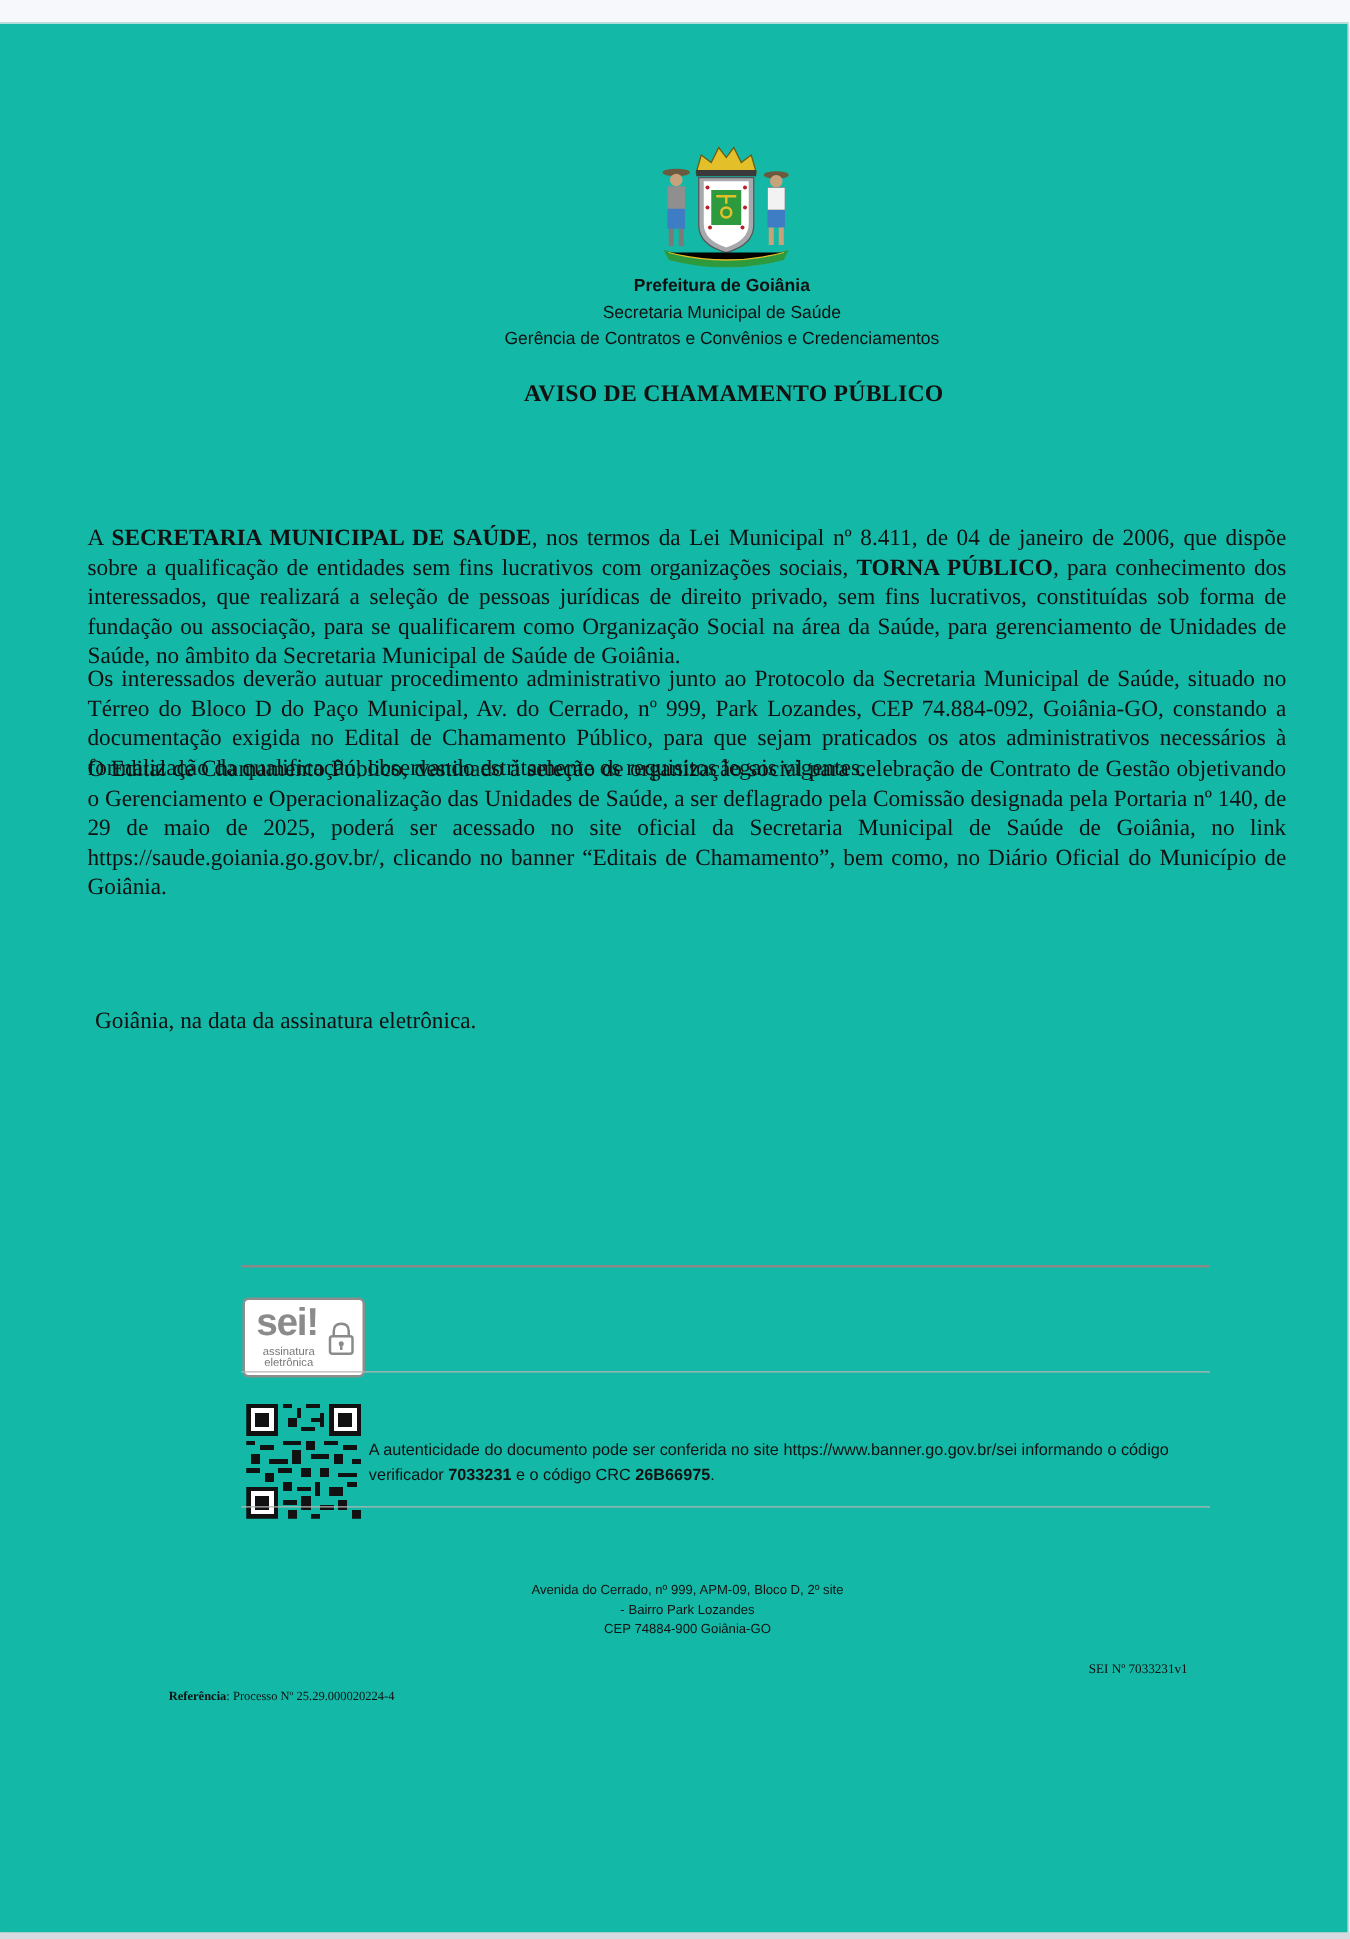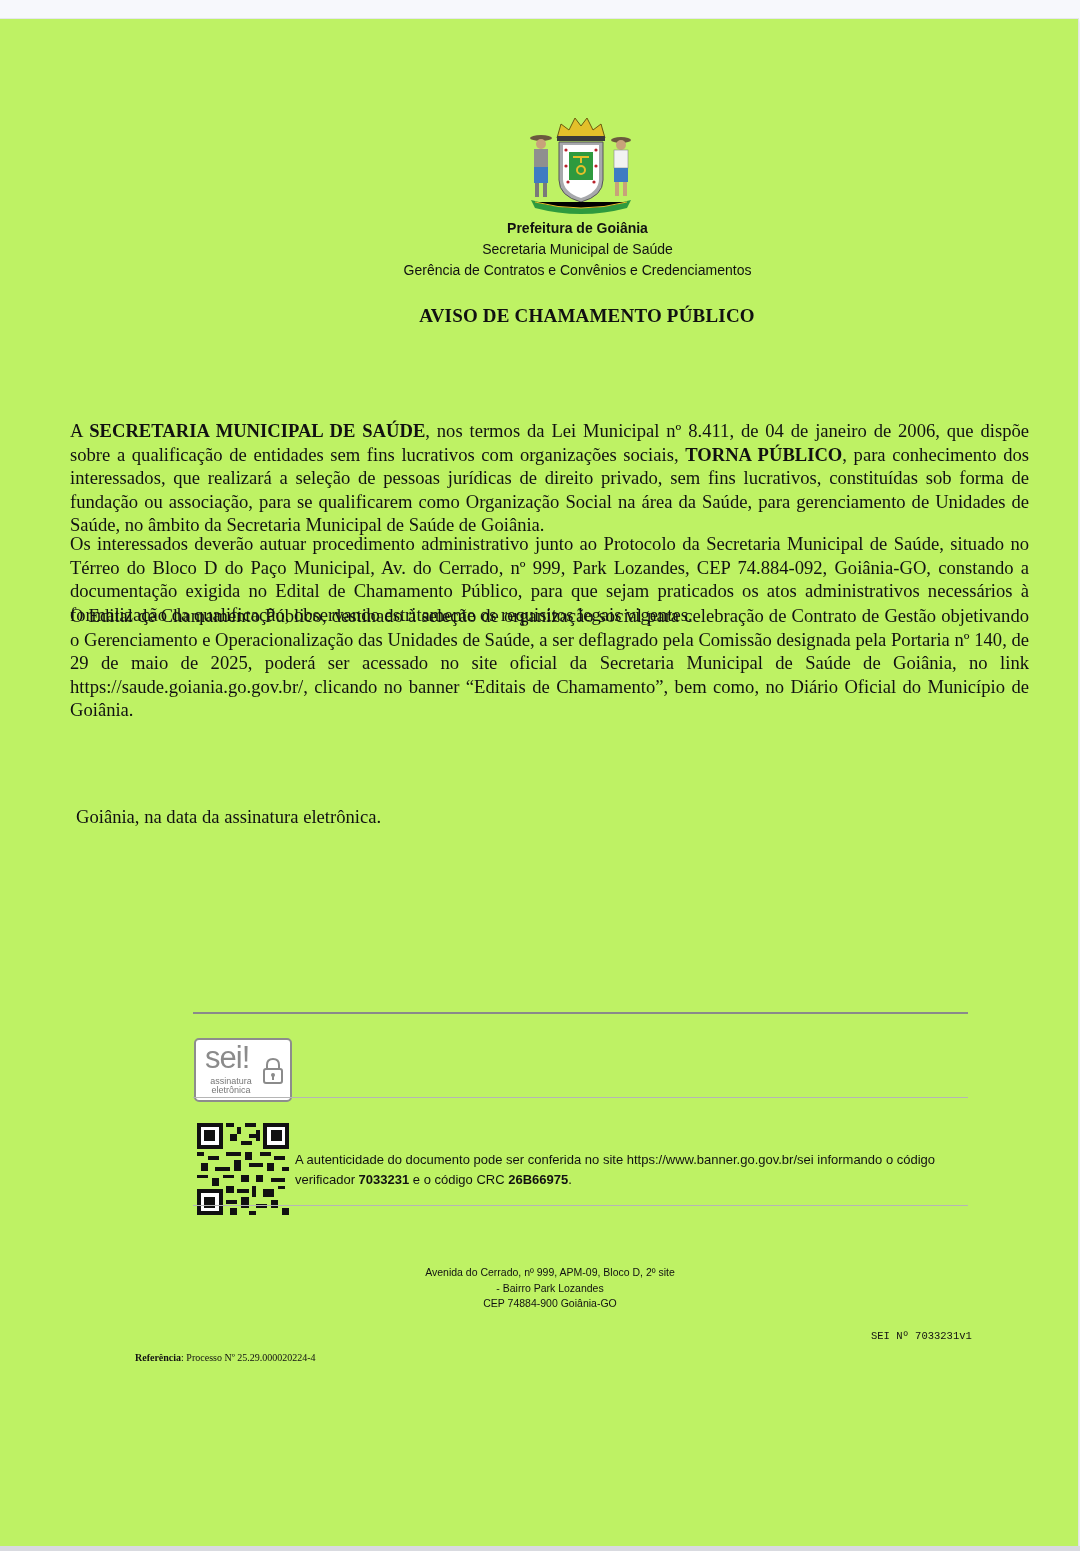--- a/index.html
+++ b/index.html
@@ -5,21 +5,21 @@
     html, body { margin: 0; padding: 0; }
     body {
       width: 1080px; height: 1551px; overflow: hidden;
       background: #f7f8fc;
       position: relative;
       font-family: "Liberation Serif", serif;
       color: #111;
     }
     .page {
       position: absolute; left: 0; top: 18px; width: 1078px; height: 1527px;
-      background: #bef264;
+      background: #14b8a6;
       border-top: 1px solid #e6e7ec;
       border-right: 1px solid #e2e3e8;
       box-shadow: 0 3px 3px rgba(0,0,0,0.12);
     }
     .bottom-band {
       position: absolute; left: 0; top: 1546px; width: 1080px; height: 5px;
       background: #d9dae0;
     }
     .crest { position: absolute; left: 523px; top: 95px; width: 116px; height: 100px; }
     .header-block {
@@ -45,21 +45,21 @@
     }
     .signer .role { font-weight: bold; }
     .hr { position: absolute; left: 193px; width: 775px; height: 0; border-top: 2px solid #8a8a8a; }
     .hr.light { border-top: 1px solid #b5b5b5; }
     .sei-logo {
       position: absolute; left: 194px; top: 1019px; width: 98px; height: 64px;
       border: 2px solid #8d8d8d; border-radius: 5px; box-sizing: border-box; background: #fff;
     }
     .sei-word {
       position: absolute; left: 9px; top: 0px; font-family: "Liberation Sans", sans-serif;
-      font-weight: normal; font-size: 31px; color: #8b8b8b; letter-spacing: -1px;
+      font-weight: bold; font-size: 31px; color: #8b8b8b; letter-spacing: -1px;
     }
     .sei-sub {
       position: absolute; left: 9px; top: 37px; font-family: "Liberation Sans", sans-serif;
       font-size: 9px; line-height: 9px; color: #777; text-align: center; width: 52px;
     }
     .lock-icon { position: absolute; left: 66px; top: 17px; width: 22px; height: 28px; }
     .sig-text {
       position: absolute; left: 298px; top: 1035px; width: 660px;
       font-family: "Liberation Sans", sans-serif; font-size: 13px; line-height: 20px; color: #111;
     }
@@ -71,21 +71,21 @@
     .address {
       position: absolute; left: 350px; top: 1246px; width: 400px; text-align: center;
       font-family: "Liberation Sans", sans-serif; font-size: 10.5px; line-height: 15.5px; color: #111;
     }
     .reference {
       position: absolute; left: 135px; top: 1311px;
       font-family: Liberation Serif, serif; font-size: 10px; color: #111; margin-top: 22px;
     }
     .sei-number {
       position: absolute; left: 871px; top: 1311px;
-      font-family: Liberation Mono, monospace; font-size: 10.5px; color: #111; text-align: right;
+      font-family: Liberation Serif, serif; font-size: 10.5px; color: #111; text-align: right;
     }
     b { font-weight: bold; }
   </style>
 </head>
 <body>
 
 <div class="page">
 
   <svg class="crest" viewBox="0 0 116 100">
 

